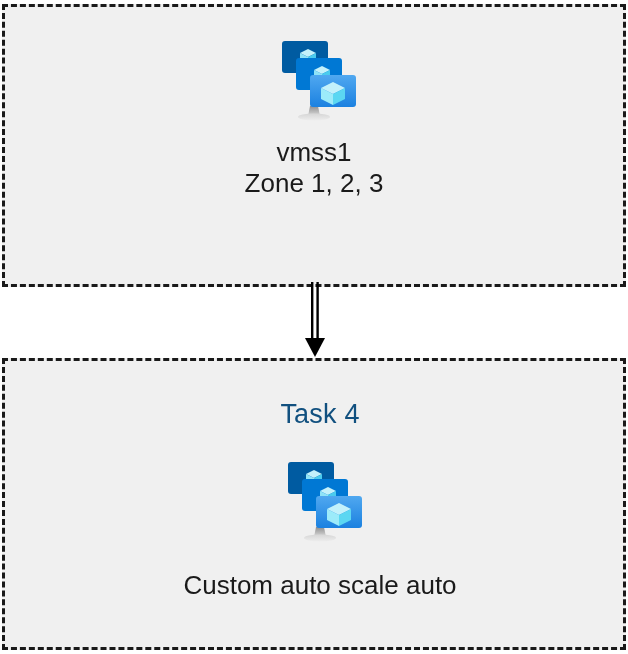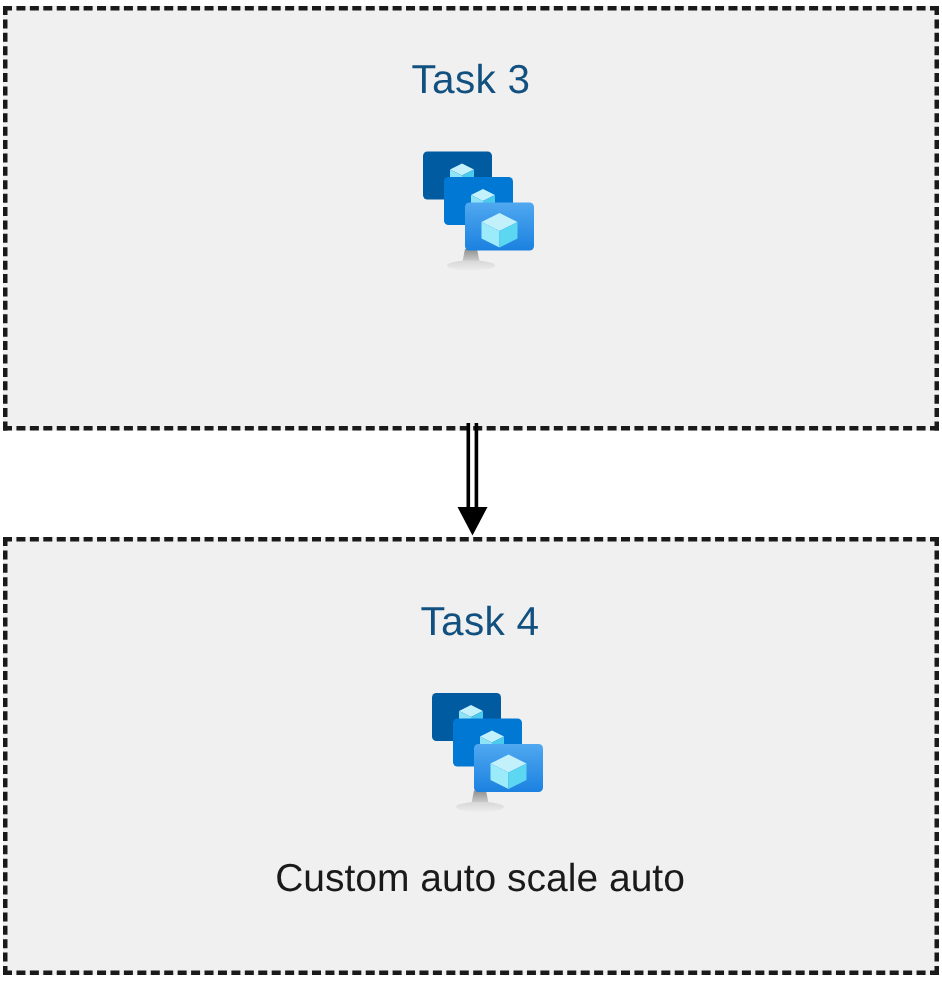--- a/index.html
+++ b/index.html
@@ -90,21 +90,20 @@
   }
   .connector svg { display: block; }
 </style>
 </head>
 <body>
 
 <div class="canvas">
 
   <div class="task-box" id="task-box-3">
 
-    <div class="task-title">Task 3</div>
 
     <div class="vmss-icon">
       <svg width="96" height="96" viewBox="0 0 96 96" xmlns="http://www.w3.org/2000/svg">
         <defs>
           <linearGradient id="frontScreen3" x1="0" y1="0" x2="0" y2="1">
             <stop offset="0" stop-color="#50A8F0"></stop>
             <stop offset="1" stop-color="#1B81E0"></stop>
           </linearGradient>
           <linearGradient id="standGrad3" x1="0" y1="0" x2="0" y2="1">
             <stop offset="0" stop-color="#8E8E8E"></stop>
@@ -136,20 +135,22 @@
 
         <rect x="44" y="46" width="46" height="32" rx="3" fill="url(#frontScreen3)"></rect>
         <g>
           <polygon points="55,59 67,53 79,59 67,65" fill="#C3F1FB"></polygon>
           <polygon points="55,59 67,65 67,76 55,70" fill="#9CEBFA"></polygon>
           <polygon points="79,59 67,65 67,76 79,70" fill="#5BD7F2"></polygon>
         </g>
       </svg>
     </div>
 
+    <div class="task-caption">vmss1
+Zone 1, 2, 3</div>
   </div>
 
   <div class="connector">
     <svg width="30" height="78" viewBox="0 0 30 78" xmlns="http://www.w3.org/2000/svg">
 
       <rect x="11" y="0" width="2.4" height="58" fill="#000000"></rect>
       <rect x="16.4" y="0" width="2.4" height="58" fill="#000000"></rect>
 
       <polygon points="5,56 25,56 15,75" fill="#000000"></polygon>
     </svg>

